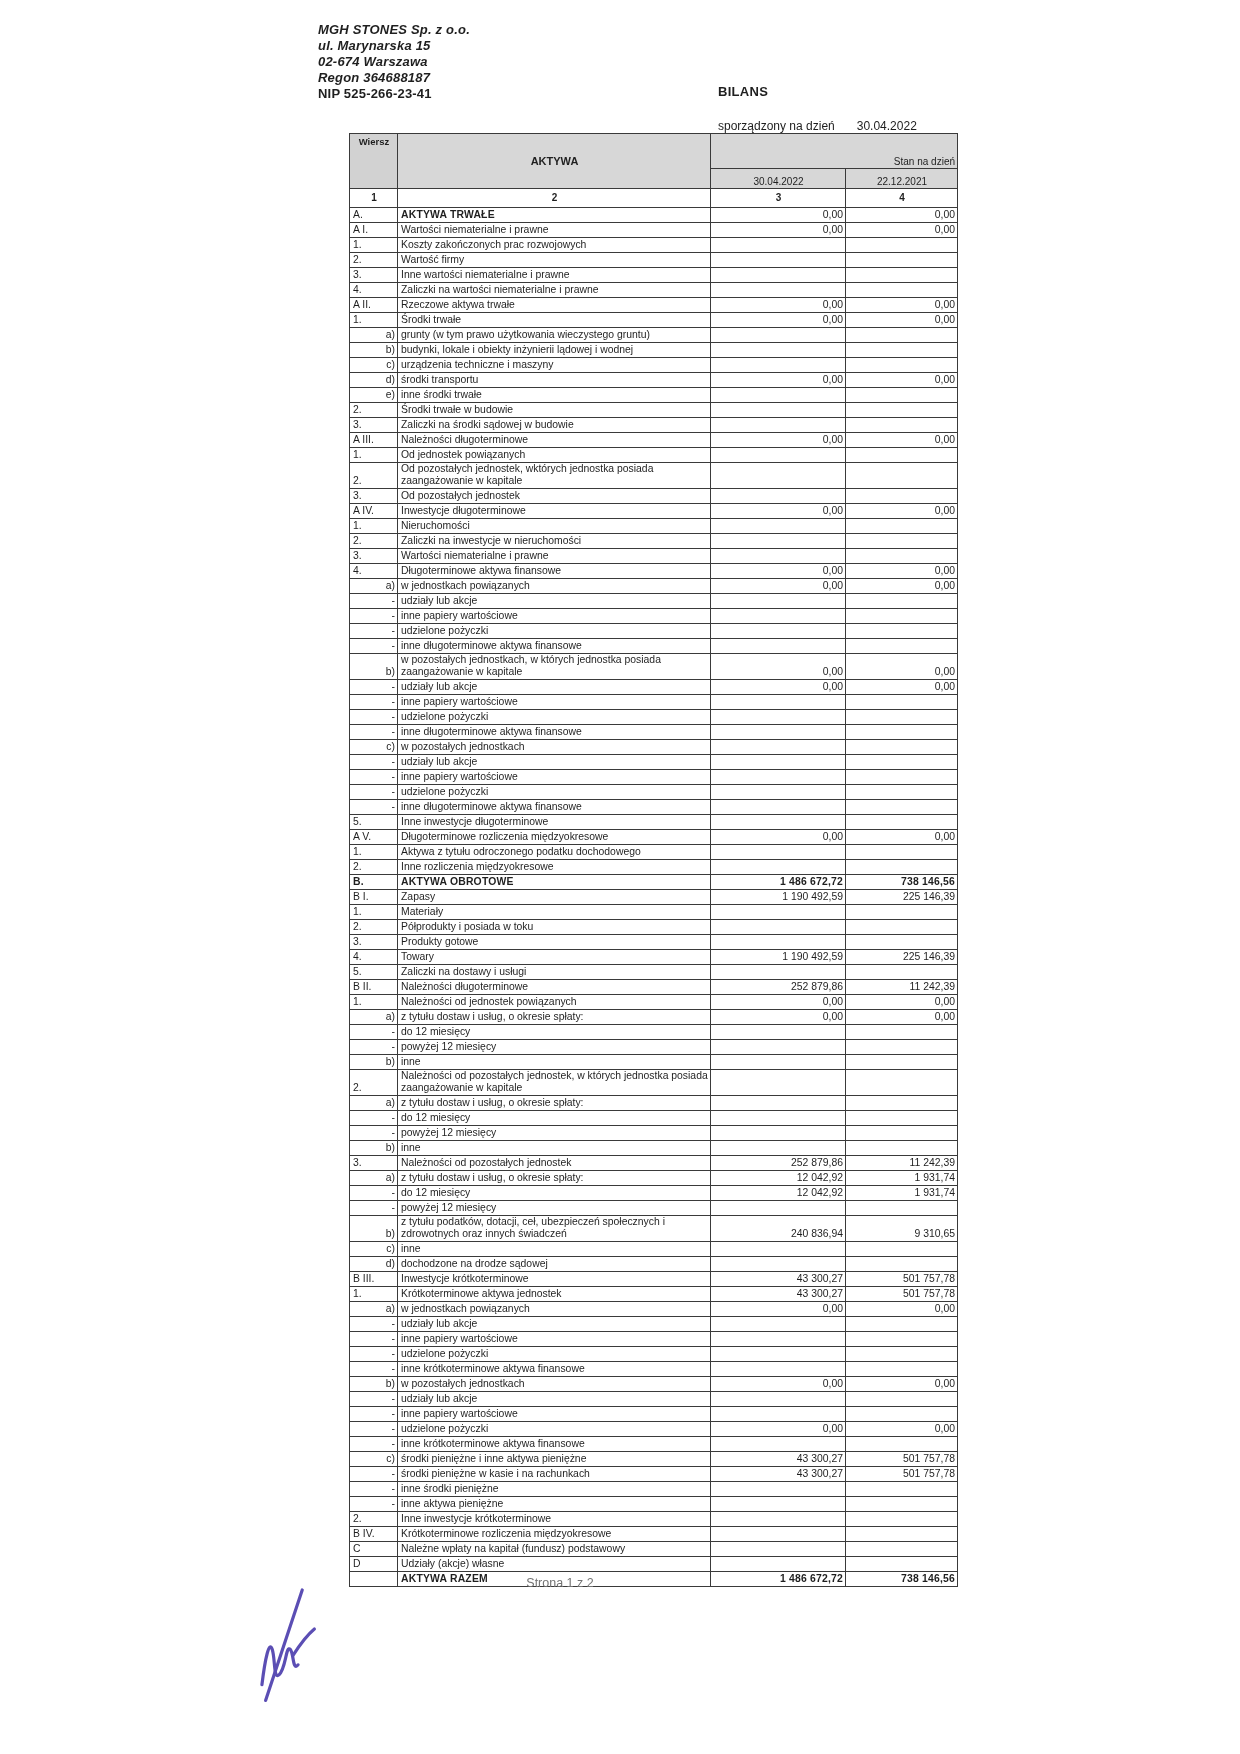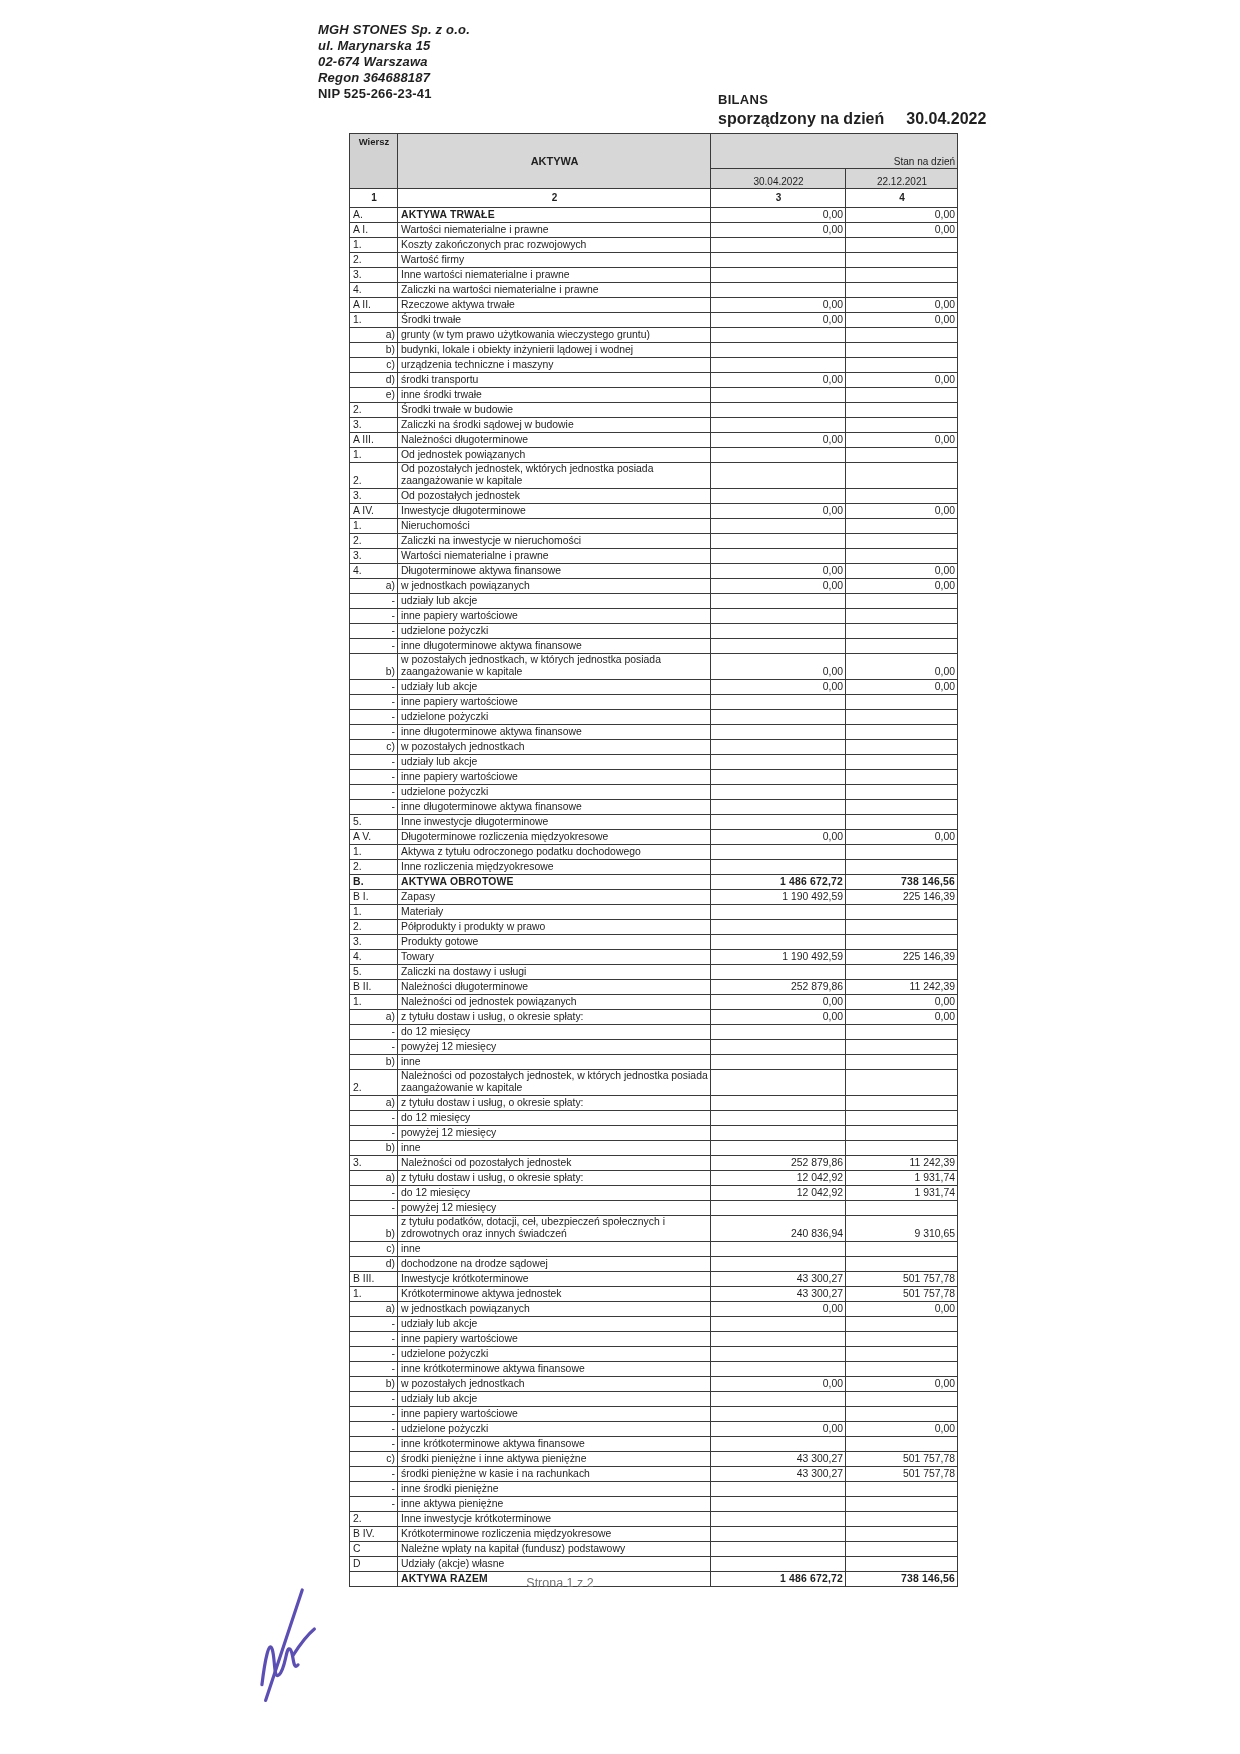--- a/index.html
+++ b/index.html
@@ -10,23 +10,23 @@
     -webkit-font-smoothing:antialiased;
   }
   .page{position:relative;width:992px;height:1754px;background:#fff;overflow:hidden;}
 
   
   .letterhead{position:absolute;left:318px;top:22px;line-height:16px;}
   .co-line{font-size:13px;font-weight:bold;font-style:italic;letter-spacing:.2px;}
   .co-line.nip{font-style:normal;}
 
   
-  .title-block{position:absolute;left:718px;top:92px;}
+  .title-block{position:absolute;left:718px;top:84px;}
   .title-main{font-size:13px;font-weight:bold;letter-spacing:.3px;}
-  .title-sub{font-size:16px;font-weight:bold;margin-top:3px;}
+  .title-sub{font-size:12px;font-weight:normal;margin-top:20px;}
   .title-sub .date{display:inline-block;margin-left:22px;}
 
   
   .bt{
     position:absolute;left:349px;top:133px;width:608px;
     border-collapse:collapse;table-layout:fixed;
     font-size:10.4px;
   }
   .bt th,.bt td{
     border:1px solid #3a3a3a;
@@ -372,21 +372,21 @@
           <td class="c-val">225 146,39</td>
         </tr>
         <tr class="t-n">
           <td class="c-no">1.</td>
           <td class="c-label">Materiały</td>
           <td class="c-val"></td>
           <td class="c-val"></td>
         </tr>
         <tr class="t-n">
           <td class="c-no">2.</td>
-          <td class="c-label">Półprodukty i produkty w prawo</td>
+          <td class="c-label">Półprodukty i posiada w toku</td>
           <td class="c-val"></td>
           <td class="c-val"></td>
         </tr>
         <tr class="t-n">
           <td class="c-no">3.</td>
           <td class="c-label">Produkty gotowe</td>
           <td class="c-val"></td>
           <td class="c-val"></td>
         </tr>
         <tr class="t-n">

